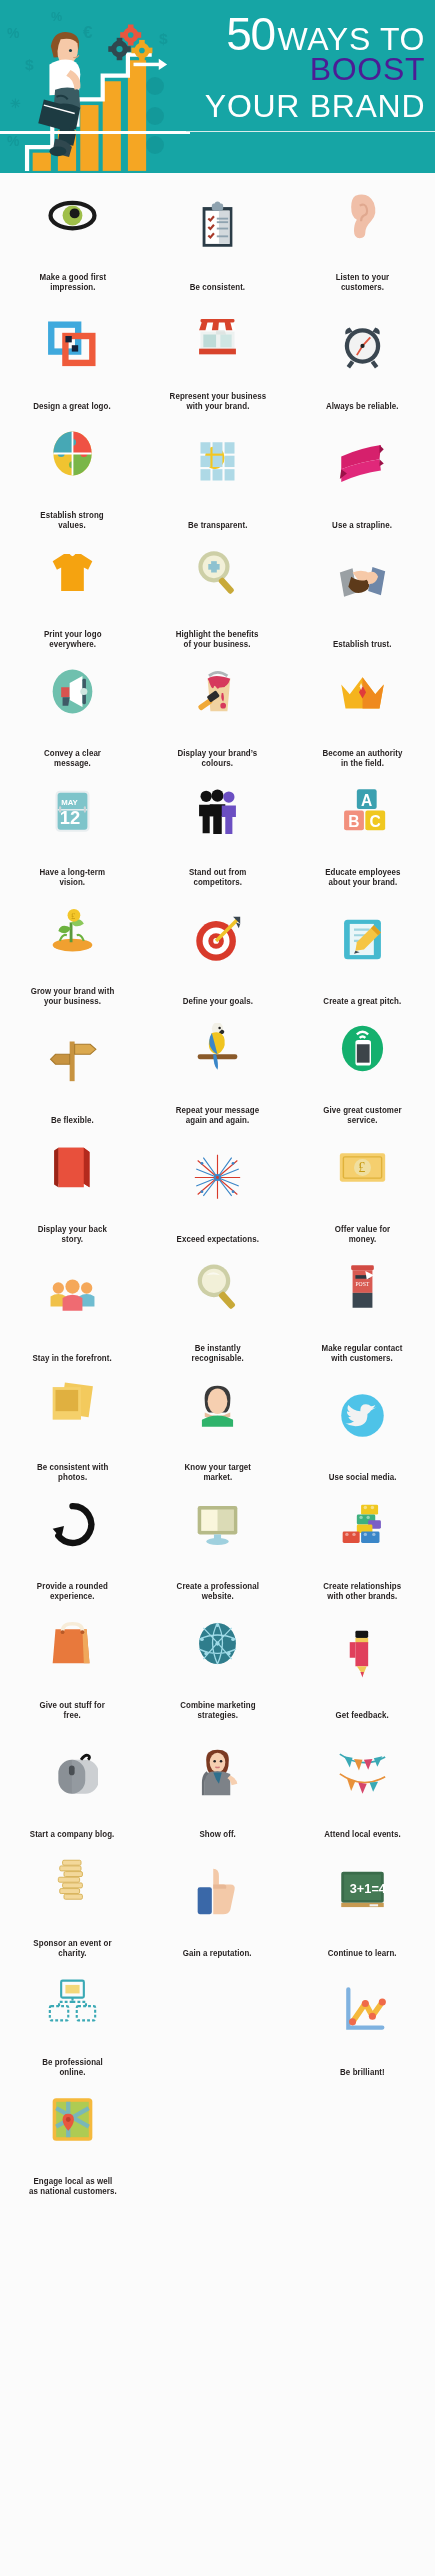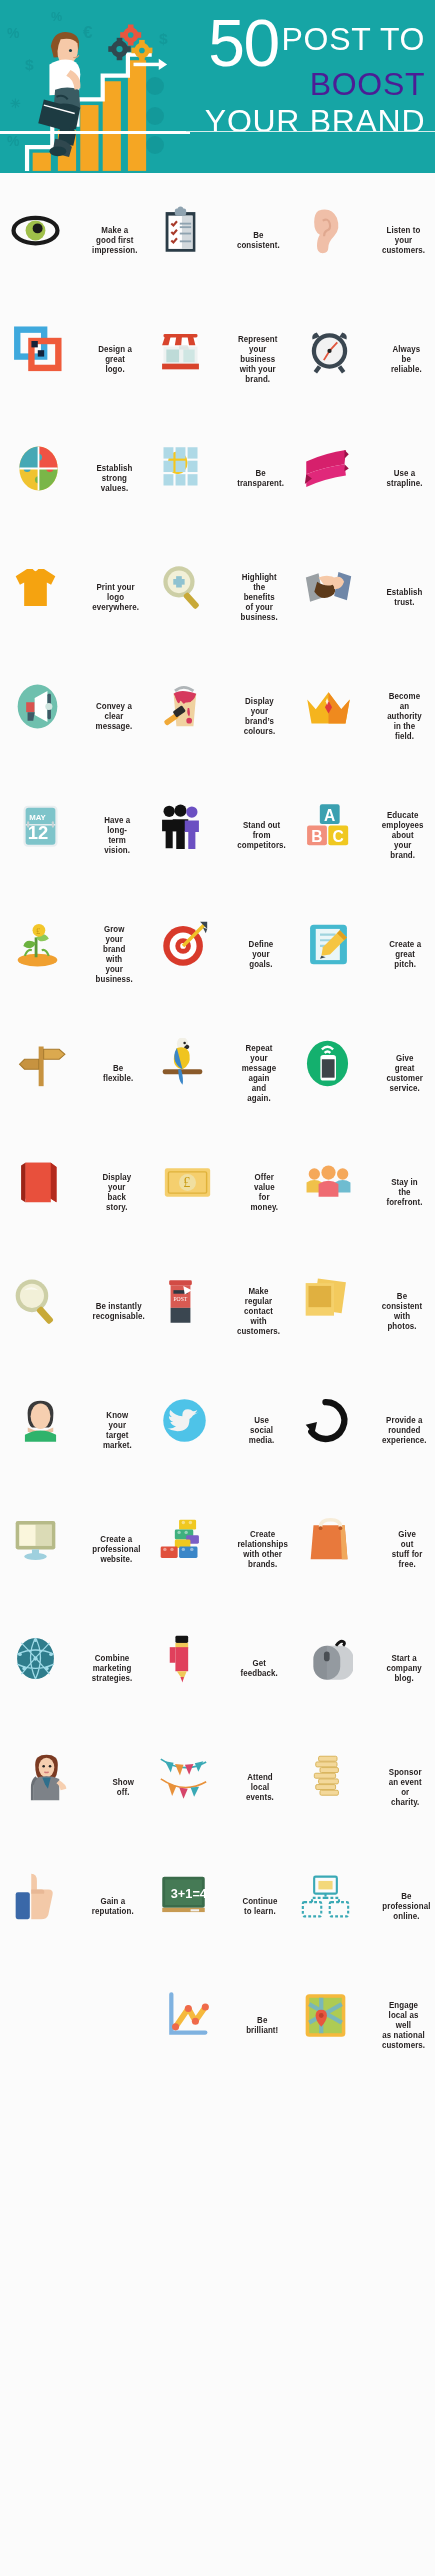--- a/index.html
+++ b/index.html
@@ -6,33 +6,33 @@
   body{width:435px;background:#fbfbfb;font-family:"Liberation Sans",sans-serif;-webkit-font-smoothing:antialiased;}
   .page{width:435px;position:relative;overflow:hidden;background:#fbfbfb;}
 
   
   .header{position:relative;width:435px;height:173px;background:#16a5a5;overflow:hidden;}
   .hdr-bg-glyph{position:absolute;color:#13999a;font-weight:bold;user-select:none;}
   .hdr-left{position:absolute;left:0;top:0;width:211px;height:173px;}
   .hdr-title{position:absolute;right:9.8px;top:15.5px;width:253px;text-align:right;
     font-family:"Liberation Sans Narrow","Liberation Sans",sans-serif;}
   .hdr-l1{display:flex;align-items:flex-start;justify-content:flex-end;gap:2.8px;}
-  .num50{font-size:66px;line-height:.82;color:#fff;font-weight:300;letter-spacing:-1.4px;
+  .num50{font-size:46px;line-height:.82;color:#fff;font-weight:300;letter-spacing:-1.4px;
          -webkit-text-stroke:0;font-family:"Liberation Sans",sans-serif;}
   .waysto{font-size:32px;line-height:1.0;color:#fff;font-weight:300;letter-spacing:0.7px;padding-top:7px;}
   .boost{font-size:32px;line-height:1.0;color:#4c1d95;font-weight:300;letter-spacing:0.7px;display:block;margin-top:-1.4px;}
   .yourbrand{font-size:32px;line-height:1.0;color:#fff;font-weight:300;letter-spacing:0.7px;display:block;margin-top:5px;}
   .hdr-rule{position:absolute;left:0;bottom:39px;width:190px;height:2.8px;background:#fff;}
   .hdr-rule2{position:absolute;left:186px;bottom:41px;width:249px;height:1.4px;background:#d8eceb;}
 
   
   .grid{display:flex;flex-wrap:wrap;padding:7px 0 0 0;}
-  .cell{width:145px;display:flex;align-items:center;
+  .cell{width:145px;display:flex;flex-direction:column;align-items:center;
         justify-content:flex-start;padding:5.6px 9.8px 7px 9.8px;height:119px;gap:28px;}
-  .icon-box{height:67px;display:flex;align-items:flex-start;justify-content:center;width:100%;}
+  .icon-box{height:67px;display:flex;align-items:flex-end;justify-content:center;width:100%;}
   .icon-box svg{display:block;}
   .cap{margin-top:2.8px;text-align:center;color:#241f1f;font-weight:bold;font-size:9px;
        line-height:1.12;letter-spacing:0.1px;
        font-family:"Liberation Sans Narrow","Liberation Sans",sans-serif;
        transform:scaleX(.88);transform-origin:center top;white-space:pre-line;}
   .spacer-row{width:145px;height:119px;}
 </style>
 </head>
 <body>
 
@@ -109,21 +109,21 @@
         <path d="M62 150 l44 12" stroke="#ffffff" stroke-width="2" fill="none"></path>
         <path d="M80 138 q10-4 16 4" stroke="#1d3b42" stroke-width="3" fill="none"></path>
 
         <path d="M100 100 q16 8 14 26 l-8 2 q-2-16-12-20z" fill="#f6c9a8"></path>
       </g>
     </svg>
 
     <div class="hdr-title">
       <div class="hdr-l1">
         <span class="num50">50</span>
-        <span class="waysto">POST TO</span>
+        <span class="waysto">WAYS TO</span>
       </div>
       <span class="boost">BOOST</span>
       <span class="yourbrand">YOUR BRAND</span>
     </div>
 
     <div class="hdr-rule"></div>
     <div class="hdr-rule2"></div>
   </div>
 
   <div class="grid" id="grid">
@@ -462,20 +462,39 @@
         <div class="icon-box">
           <svg width="51" height="51" viewBox="0 0 72 72">
             <path d="M16 8h36l8 6v50l-8-5H16z" fill="#d83a2b"></path>
             <path d="M16 8h36v56H16z" fill="#e8503c"></path>
             <path d="M52 8l8 6v50l-8-5z" fill="#b32a1d"></path>
             <path d="M16 8v56l-6-4V12z" fill="#9b2417"></path>
           </svg>
         </div>
         <div class="cap">Display your back
 story.</div>
+      </div>
+      <div class="cell">
+        <div class="icon-box">
+          <svg width="51" height="51" viewBox="0 0 72 72">
+            <g stroke="#d83a2b" stroke-width="1.6">
+              <path d="M36 36L8 12M36 36L64 12M36 36L8 60M36 36L64 60M36 36L36 4M36 36L36 66M36 36L4 36M36 36L68 36"></path>
+            </g>
+            <g stroke="#3a86c8" stroke-width="1.6">
+              <path d="M36 36L16 8M36 36L56 8M36 36L16 62M36 36L56 62M36 36L6 24M36 36L66 24M36 36L6 48M36 36L66 48"></path>
+            </g>
+            <circle cx="36" cy="36" r="5" fill="#3a86c8"></circle>
+            <circle cx="36" cy="36" r="2" fill="#d83a2b"></circle>
+            <circle cx="14" cy="16" r="2" fill="#3a86c8"></circle>
+            <circle cx="58" cy="16" r="2" fill="#3a86c8"></circle>
+            <circle cx="14" cy="56" r="2" fill="#3a86c8"></circle>
+            <circle cx="58" cy="56" r="2" fill="#3a86c8"></circle>
+          </svg>
+        </div>
+        <div class="cap">Exceed expectations.</div>
       </div>
       <div class="cell">
         <div class="icon-box">
           <svg width="51" height="51" viewBox="0 0 72 72">
             <rect x="4" y="16" width="64" height="40" rx="3" fill="#f5cf6e"></rect>
             <rect x="9" y="21" width="54" height="30" rx="2" fill="none" stroke="#e0b23a" stroke-width="2"></rect>
             <circle cx="36" cy="36" r="12" fill="#f0dfa0"></circle>
             <text x="30" y="43" font-family="Liberation Serif, serif" font-size="20" fill="#c79a12">£</text>
           </svg>
         </div>

